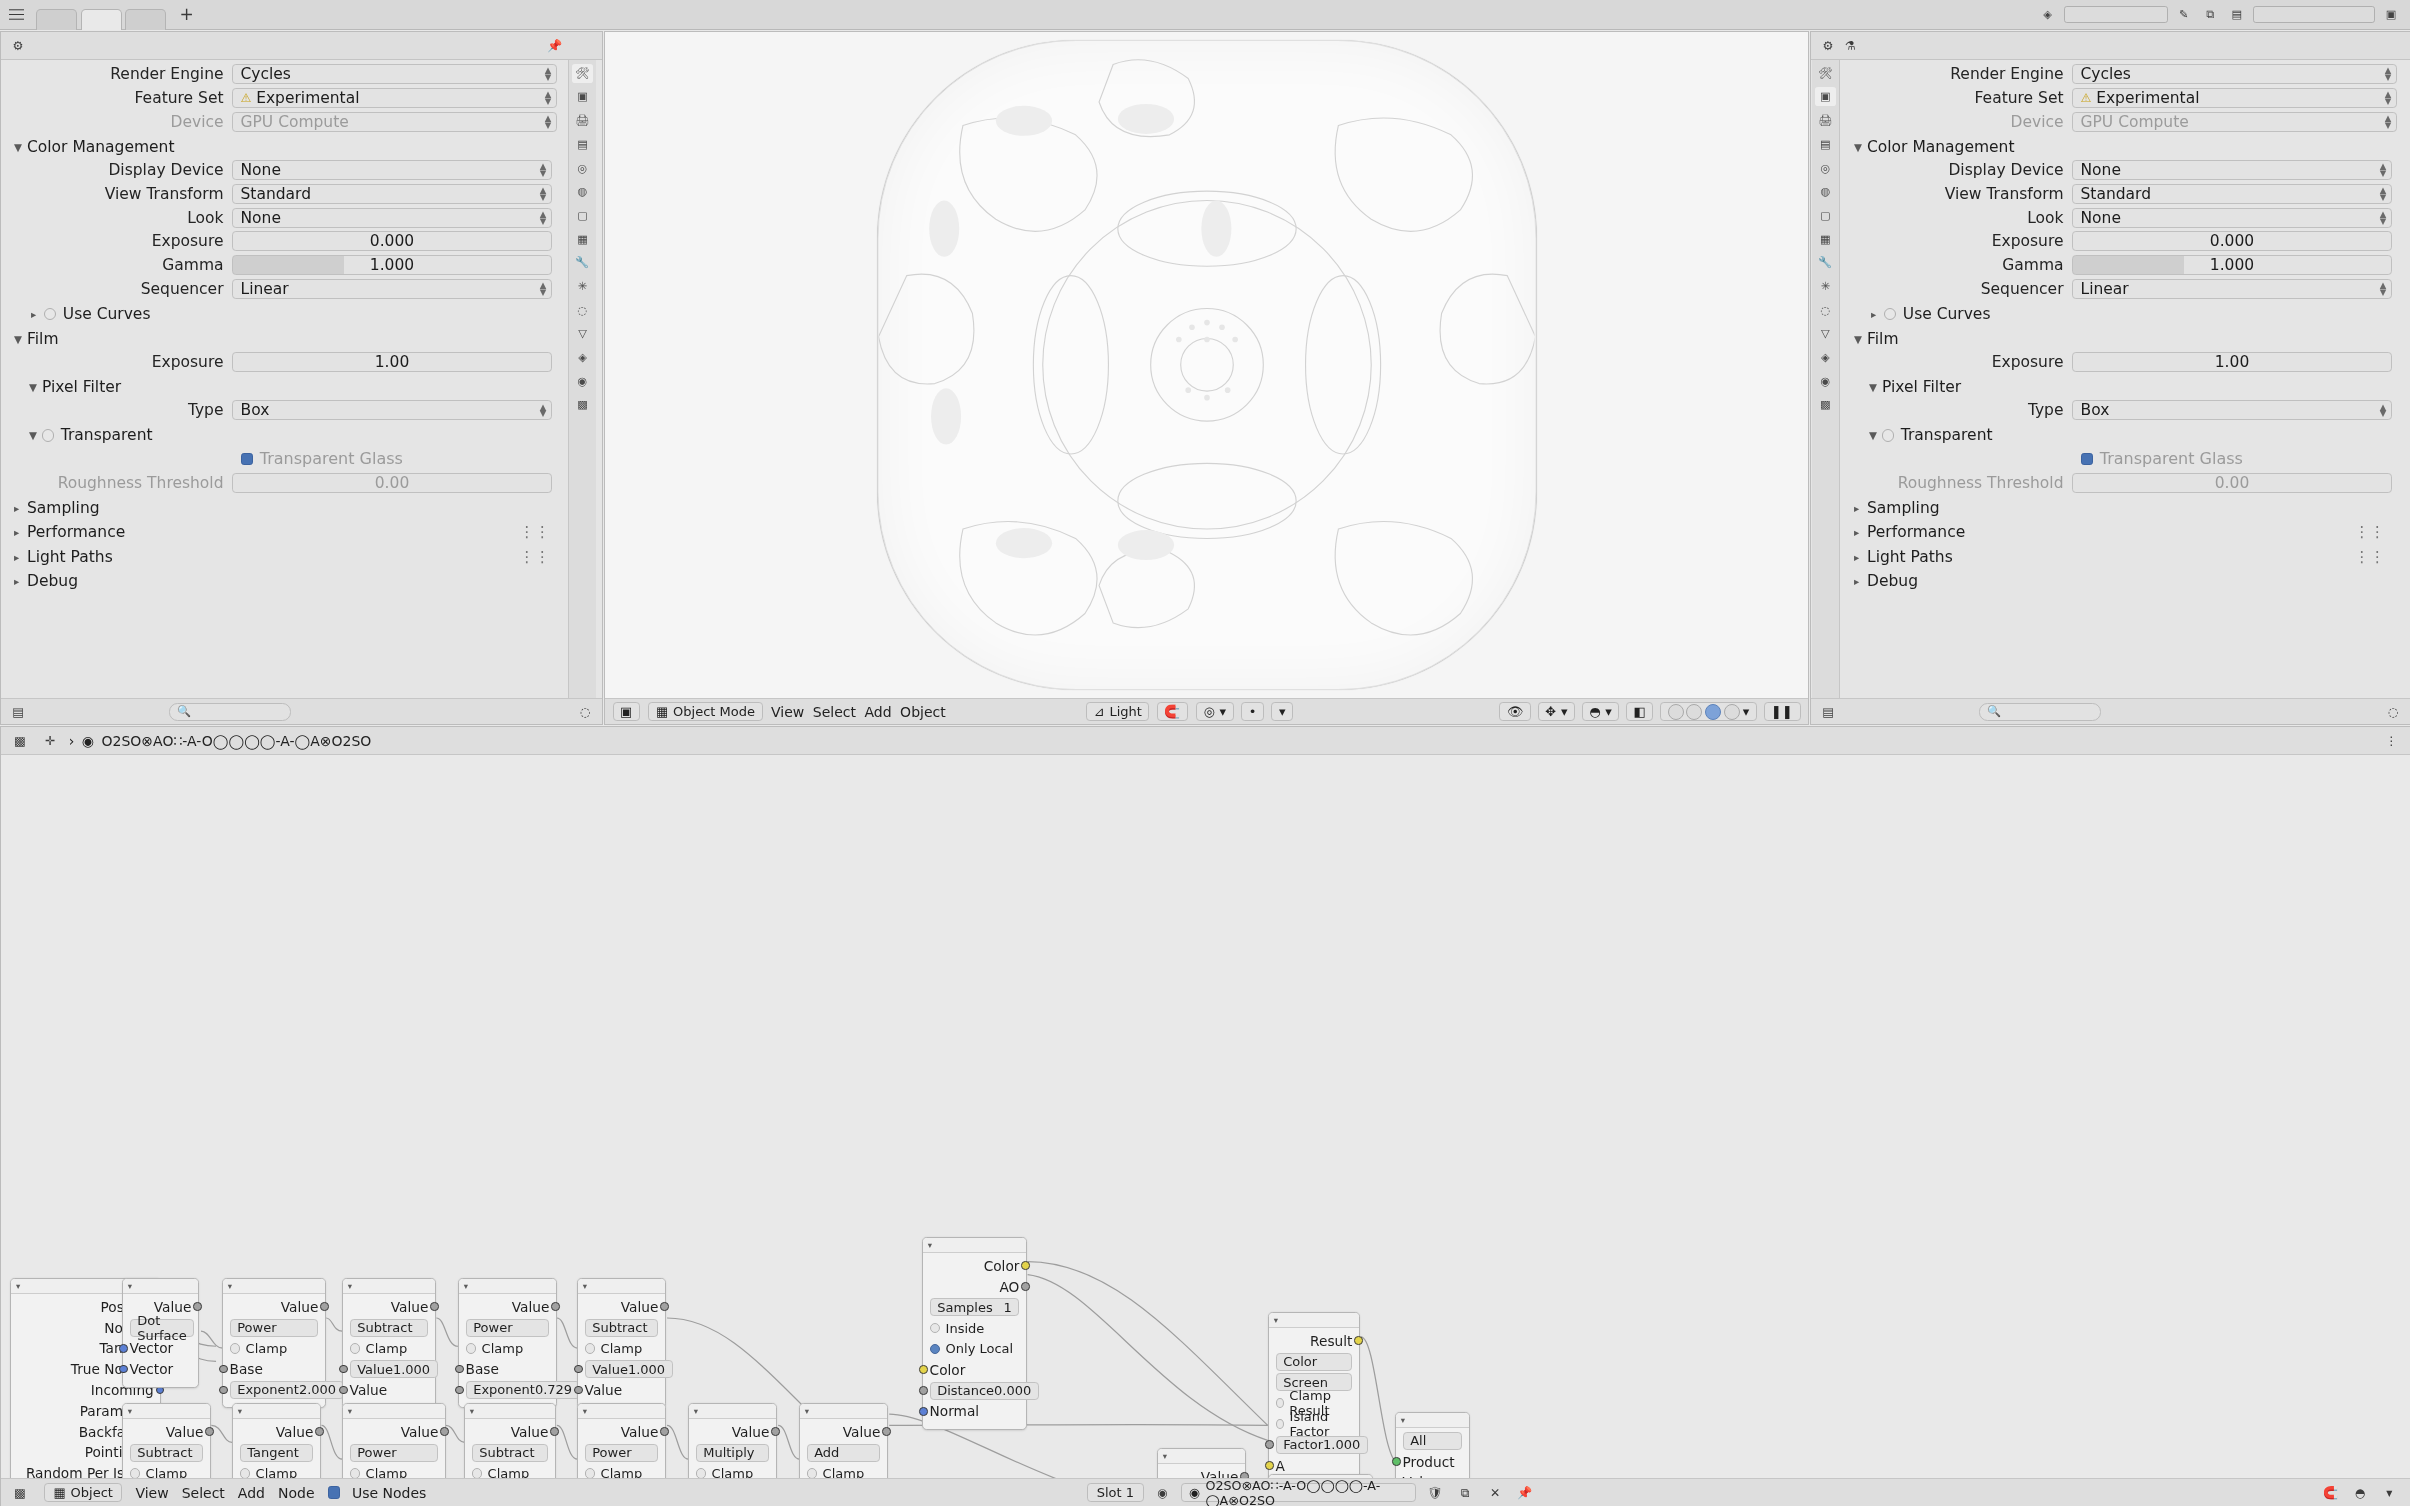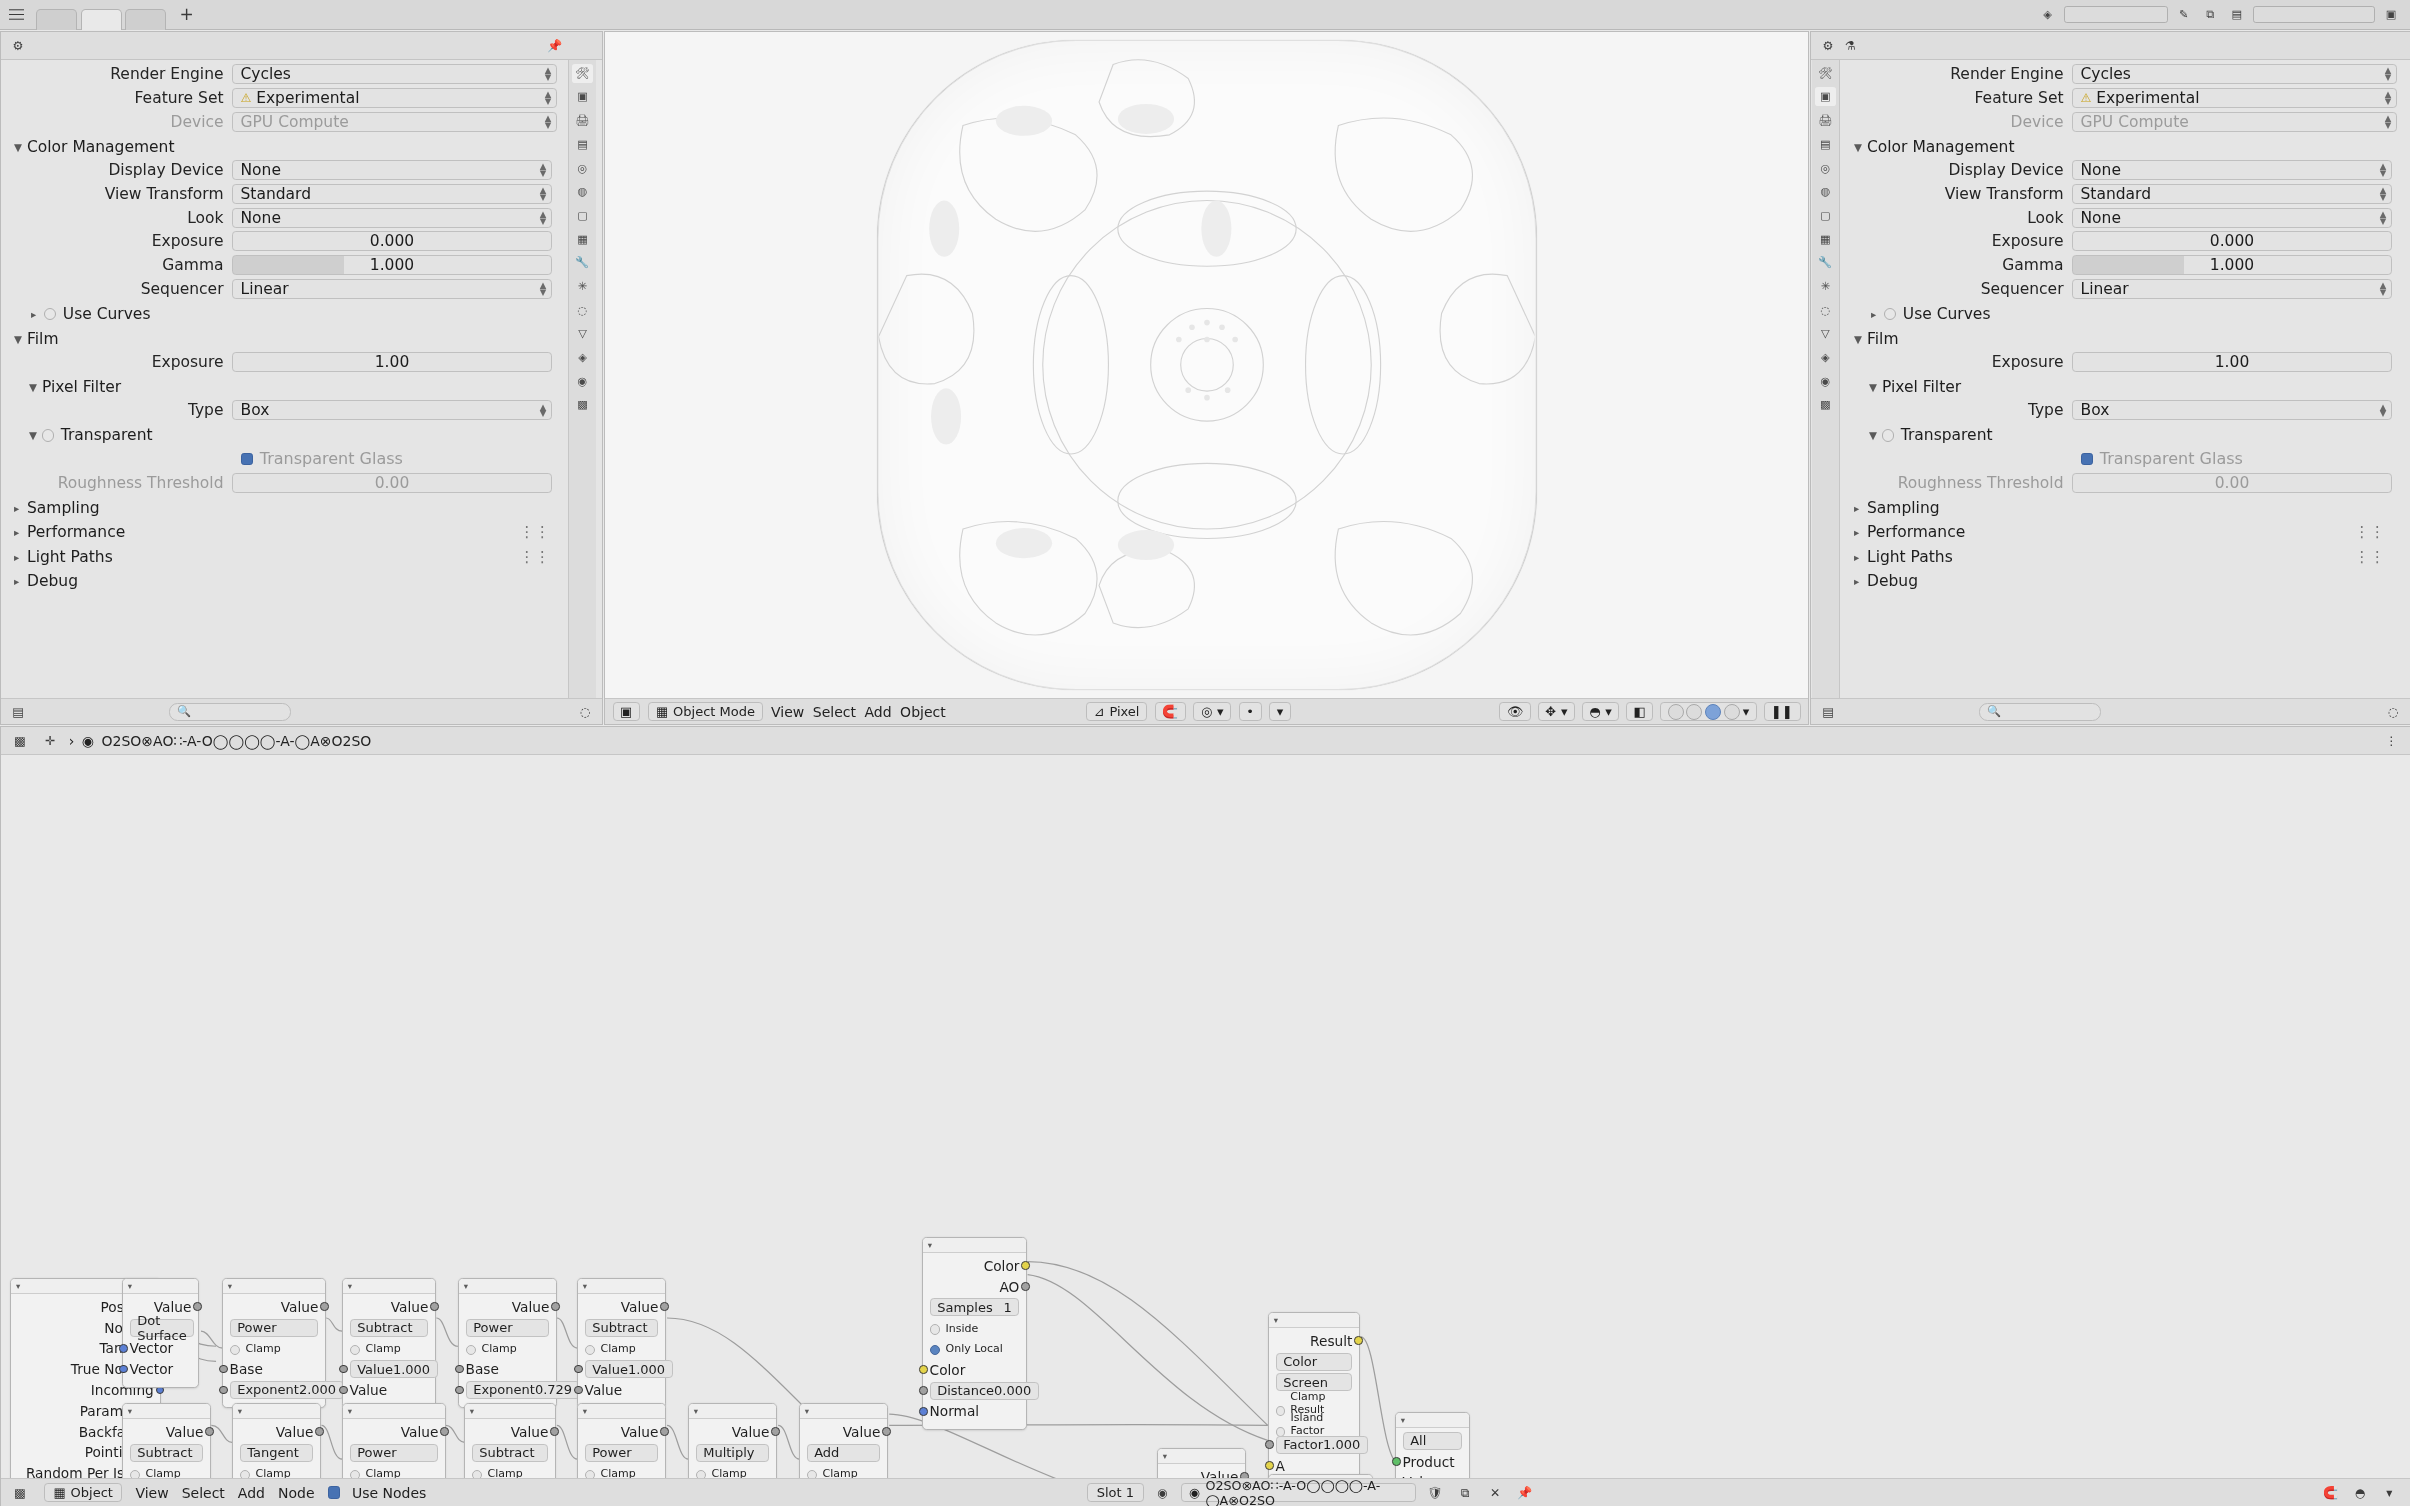--- a/index.html
+++ b/index.html
@@ -135,21 +135,21 @@
   .nrow { height:18px; display:flex; align-items:center; margin-bottom:2.8px; position:relative; }
   .nrow.right { justify-content:flex-end; }
   .nsel {
     flex:1; height:18px; background:#e4e4e4; border:0.9px solid #c2c2c2; border-radius:3.8px;
     display:flex; align-items:center; padding:0 6.6px; font-size:13px;
   }
   .nval {
     flex:1; height:18px; background:#e4e4e4; border:0.9px solid #c2c2c2; border-radius:3.8px;
     display:flex; align-items:center; justify-content:space-between; padding:0 6.6px; font-size:13px;
   }
-  .ncheck { display:flex; align-items:flex-end; font-size:11px; }
+  .ncheck { display:flex; align-items:center; font-size:13px; }
   .ncheck .box { width:10.4px; height:10.4px; border:0.9px solid #b2b2b2; background:#e7e7e7; border-radius:50%; margin-right:5.6px; }
   .ncheck .box.on { background:#5a84c0; border-color:#46679b; }
   .sock { position:absolute; width:8.5px; height:8.5px; border-radius:50%; border:0.9px solid #3b3b3b; top:4.7px; }
   .sock.l { left:-10.4px; }
   .sock.r { right:-10.4px; }
   .s-gray { background:#a1a1a1; }
   .s-yellow { background:#e3d34a; }
   .s-blue { background:#5b7fd4; }
   .s-green { background:#5fbf68; }
   svg.wires { position:absolute; inset:0; pointer-events:none; }
@@ -395,21 +395,21 @@
         <span>▦</span>
         <span>Object Mode</span>
       </div>
       <span>View</span>
       <span>Select</span>
       <span>Add</span>
       <span>Object</span>
       <div style="margin-left:132px; display:flex; align-items:center; gap:7.5px;">
         <div class="vp-pill">
           <span>⊿</span>
-          <span>Pixel</span>
+          <span>Light</span>
         </div>
         <div class="vp-pill">
             <span>🧲</span>
           </div>
         <div class="vp-pill">
             <span>◎</span>
             <span>▾</span>
           </div>
         <div class="vp-pill">
             <span>•</span>

